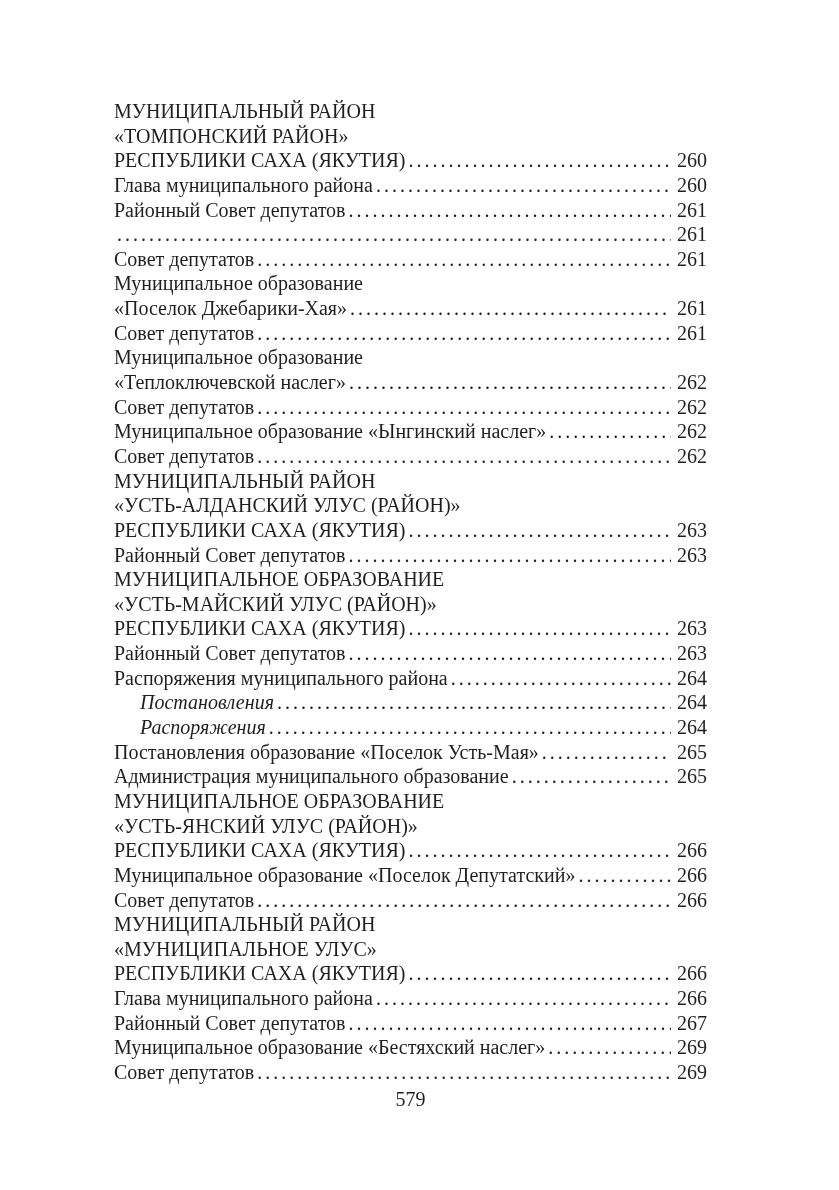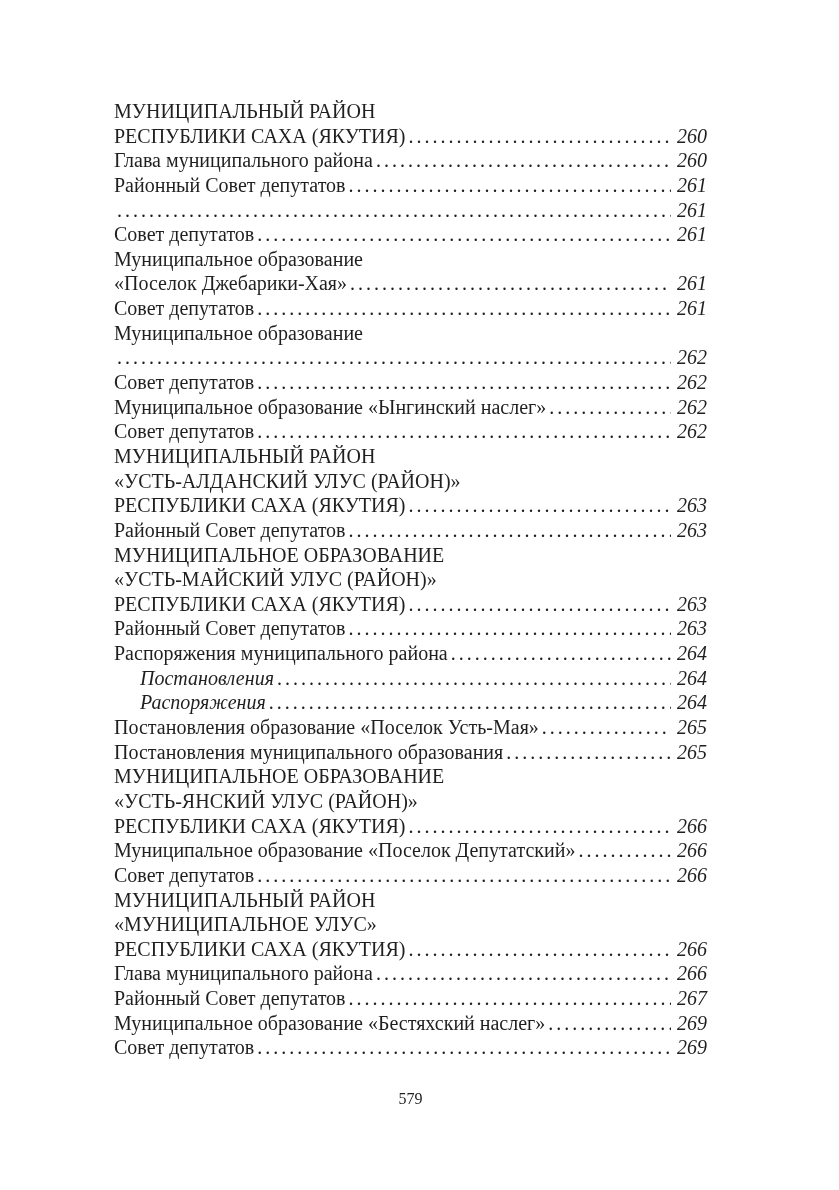--- a/index.html
+++ b/index.html
@@ -42,49 +42,52 @@
     margin-left: 3px;
   }
   .row .leader::after {
     content: "..........................................................................................................";
     letter-spacing: 3px;
   }
   .row .page {
     flex: 0 0 auto;
     padding-left: 6px;
     text-align: right;
-    font-style: italic;
   }
   .row.caps .label {
     
   }
   .row.italic .label {
     font-style: italic;
     padding-left: 26px;
   }
   .footer-folio {
     position: absolute;
     left: 114px;
     top: 1087px;
     width: 593px;
     text-align: center;
-    font-size: 16px;
+    font-size: 20px;
     line-height: 24px;
   }
 </style>
 </head>
 <body>
 
 <div class="page-canvas">
 
   <div class="toc-block">
       <div class="row caps no-page">
       <span class="label">МУНИЦИПАЛЬНЫЙ РАЙОН</span>
 
     </div>
+      <div class="row caps no-page">
+      <span class="label">«ТОМПОНСКИЙ РАЙОН»</span>
+
+    </div>
       <div class="row caps">
       <span class="label">РЕСПУБЛИКИ САХА (ЯКУТИЯ)</span>
       <span class="leader"></span>
       <span class="page">260</span>
     </div>
       <div class="row">
       <span class="label">Глава муниципального района</span>
       <span class="leader"></span>
       <span class="page">260</span>
     </div>
@@ -114,20 +117,21 @@
       <div class="row">
       <span class="label">Совет депутатов</span>
       <span class="leader"></span>
       <span class="page">261</span>
     </div>
       <div class="row no-page">
       <span class="label">Муниципальное образование</span>
 
     </div>
       <div class="row">
+      <span class="label">«Теплоключевской наслег»</span>
       <span class="leader"></span>
       <span class="page">262</span>
     </div>
       <div class="row">
       <span class="label">Совет депутатов</span>
       <span class="leader"></span>
       <span class="page">262</span>
     </div>
       <div class="row">
       <span class="label">Муниципальное образование «Ынгинский наслег»</span>
@@ -189,21 +193,21 @@
       <span class="label">Распоряжения</span>
       <span class="leader"></span>
       <span class="page">264</span>
     </div>
       <div class="row">
       <span class="label">Постановления образование «Поселок Усть-Мая»</span>
       <span class="leader"></span>
       <span class="page">265</span>
     </div>
       <div class="row">
-      <span class="label">Постановления муниципального образования</span>
+      <span class="label">Администрация муниципального образование</span>
       <span class="leader"></span>
       <span class="page">265</span>
     </div>
       <div class="row caps no-page">
       <span class="label">МУНИЦИПАЛЬНОЕ ОБРАЗОВАНИЕ</span>
 
     </div>
       <div class="row caps no-page">
       <span class="label">«УСТЬ-ЯНСКИЙ УЛУС (РАЙОН)»</span>
 

